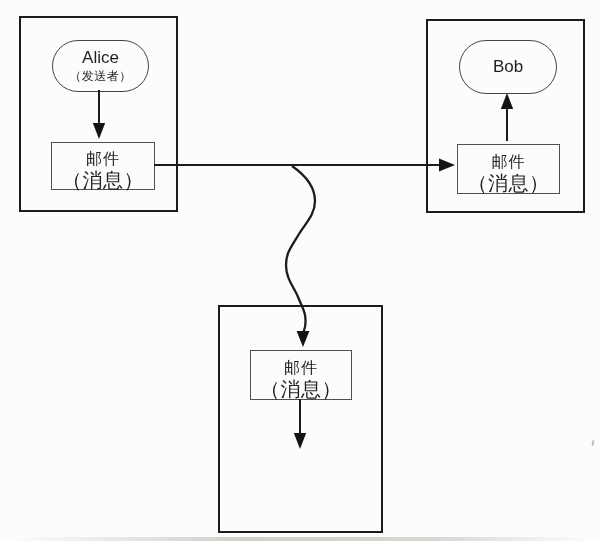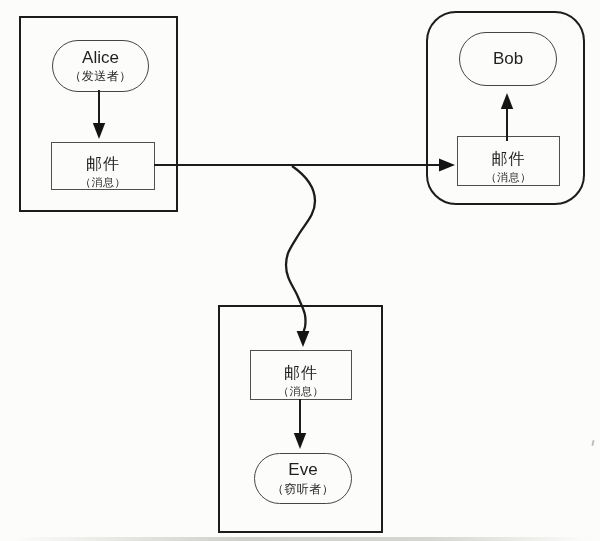--- a/index.html
+++ b/index.html
@@ -11,21 +11,21 @@
     font-family:"Liberation Sans","DejaVu Sans",sans-serif;
     color:#1f1f1f;
   }
   .panel{
     position:absolute;
     border:2px solid #1c1c1c;
     background:transparent;
     box-sizing:border-box;
   }
   .panel-alice{left:19px;top:16px;width:159px;height:196px;padding-left:28px;}
-  .panel-bob{left:426px;top:11px;width:159px;height:194px;border-radius:30px;}
+  .panel-bob{left:426px;top:19px;width:159px;height:194px;}
   .panel-eve{left:218px;top:305px;width:165px;height:228px;}
 
   .capsule{
     position:absolute;
     border:1.5px solid #454545;
     border-radius:27px;
     background:#fcfcfa;
     box-sizing:border-box;
     display:flex;flex-direction:column;justify-content:center;align-items:center;
     line-height:1.32;
@@ -34,21 +34,21 @@
     position:absolute;
     border:1.5px solid #4f4f4f;
     background:#fcfcfa;
     box-sizing:border-box;
     display:flex;flex-direction:column;justify-content:center;align-items:center;
     line-height:1.3;
   }
   .name-line{font-size:17px;}
   .role-line{font-size:12px;letter-spacing:.5px;white-space:nowrap;}
   .box-line1{font-size:16px;letter-spacing:1px;margin-top:12px;}
-  .box-line2{font-size:11px;letter-spacing:.5px;white-space:nowrap;}
+  .box-line2{font-size:20px;letter-spacing:.5px;white-space:nowrap;font-family:Liberation Mono, monospace;}
 
   
   .alice-ellipse{left:31px;top:22px;width:97px;height:52px;}
   .alice-msgbox{left:30px;top:124px;width:104px;height:48px;}
   
   .bob-ellipse{left:31px;top:19px;width:98px;height:54px;}
   .bob-msgbox{left:29px;top:123px;width:103px;height:50px;}
   
   .eve-msgbox{left:30px;top:43px;width:102px;height:50px;}
   .eve-ellipse{left:34px;top:146px;width:98px;height:51px;}
@@ -108,24 +108,20 @@
       <div class="box-line1">邮件</div>
       <div class="box-line2">（消息）</div>
     </div>
   </div>
 
   <div class="panel panel-eve">
     <div class="msgbox eve-msgbox">
       <div class="box-line1">邮件</div>
       <div class="box-line2">（消息）</div>
     </div>
-    <div class="capsule eve-ellipse">
-      <div class="name-line">Eve</div>
-      <div class="role-line">（窃听者）</div>
-    </div>
   </div>
 
   <svg class="wires" viewBox="0 0 600 541" aria-hidden="true">
 
     <g>
       <line x1="99" y1="90" x2="99" y2="125" stroke-width="2"></line>
       <polygon points="99,139 92.8,123 105.2,123"></polygon>
     </g>
 
     <g>

